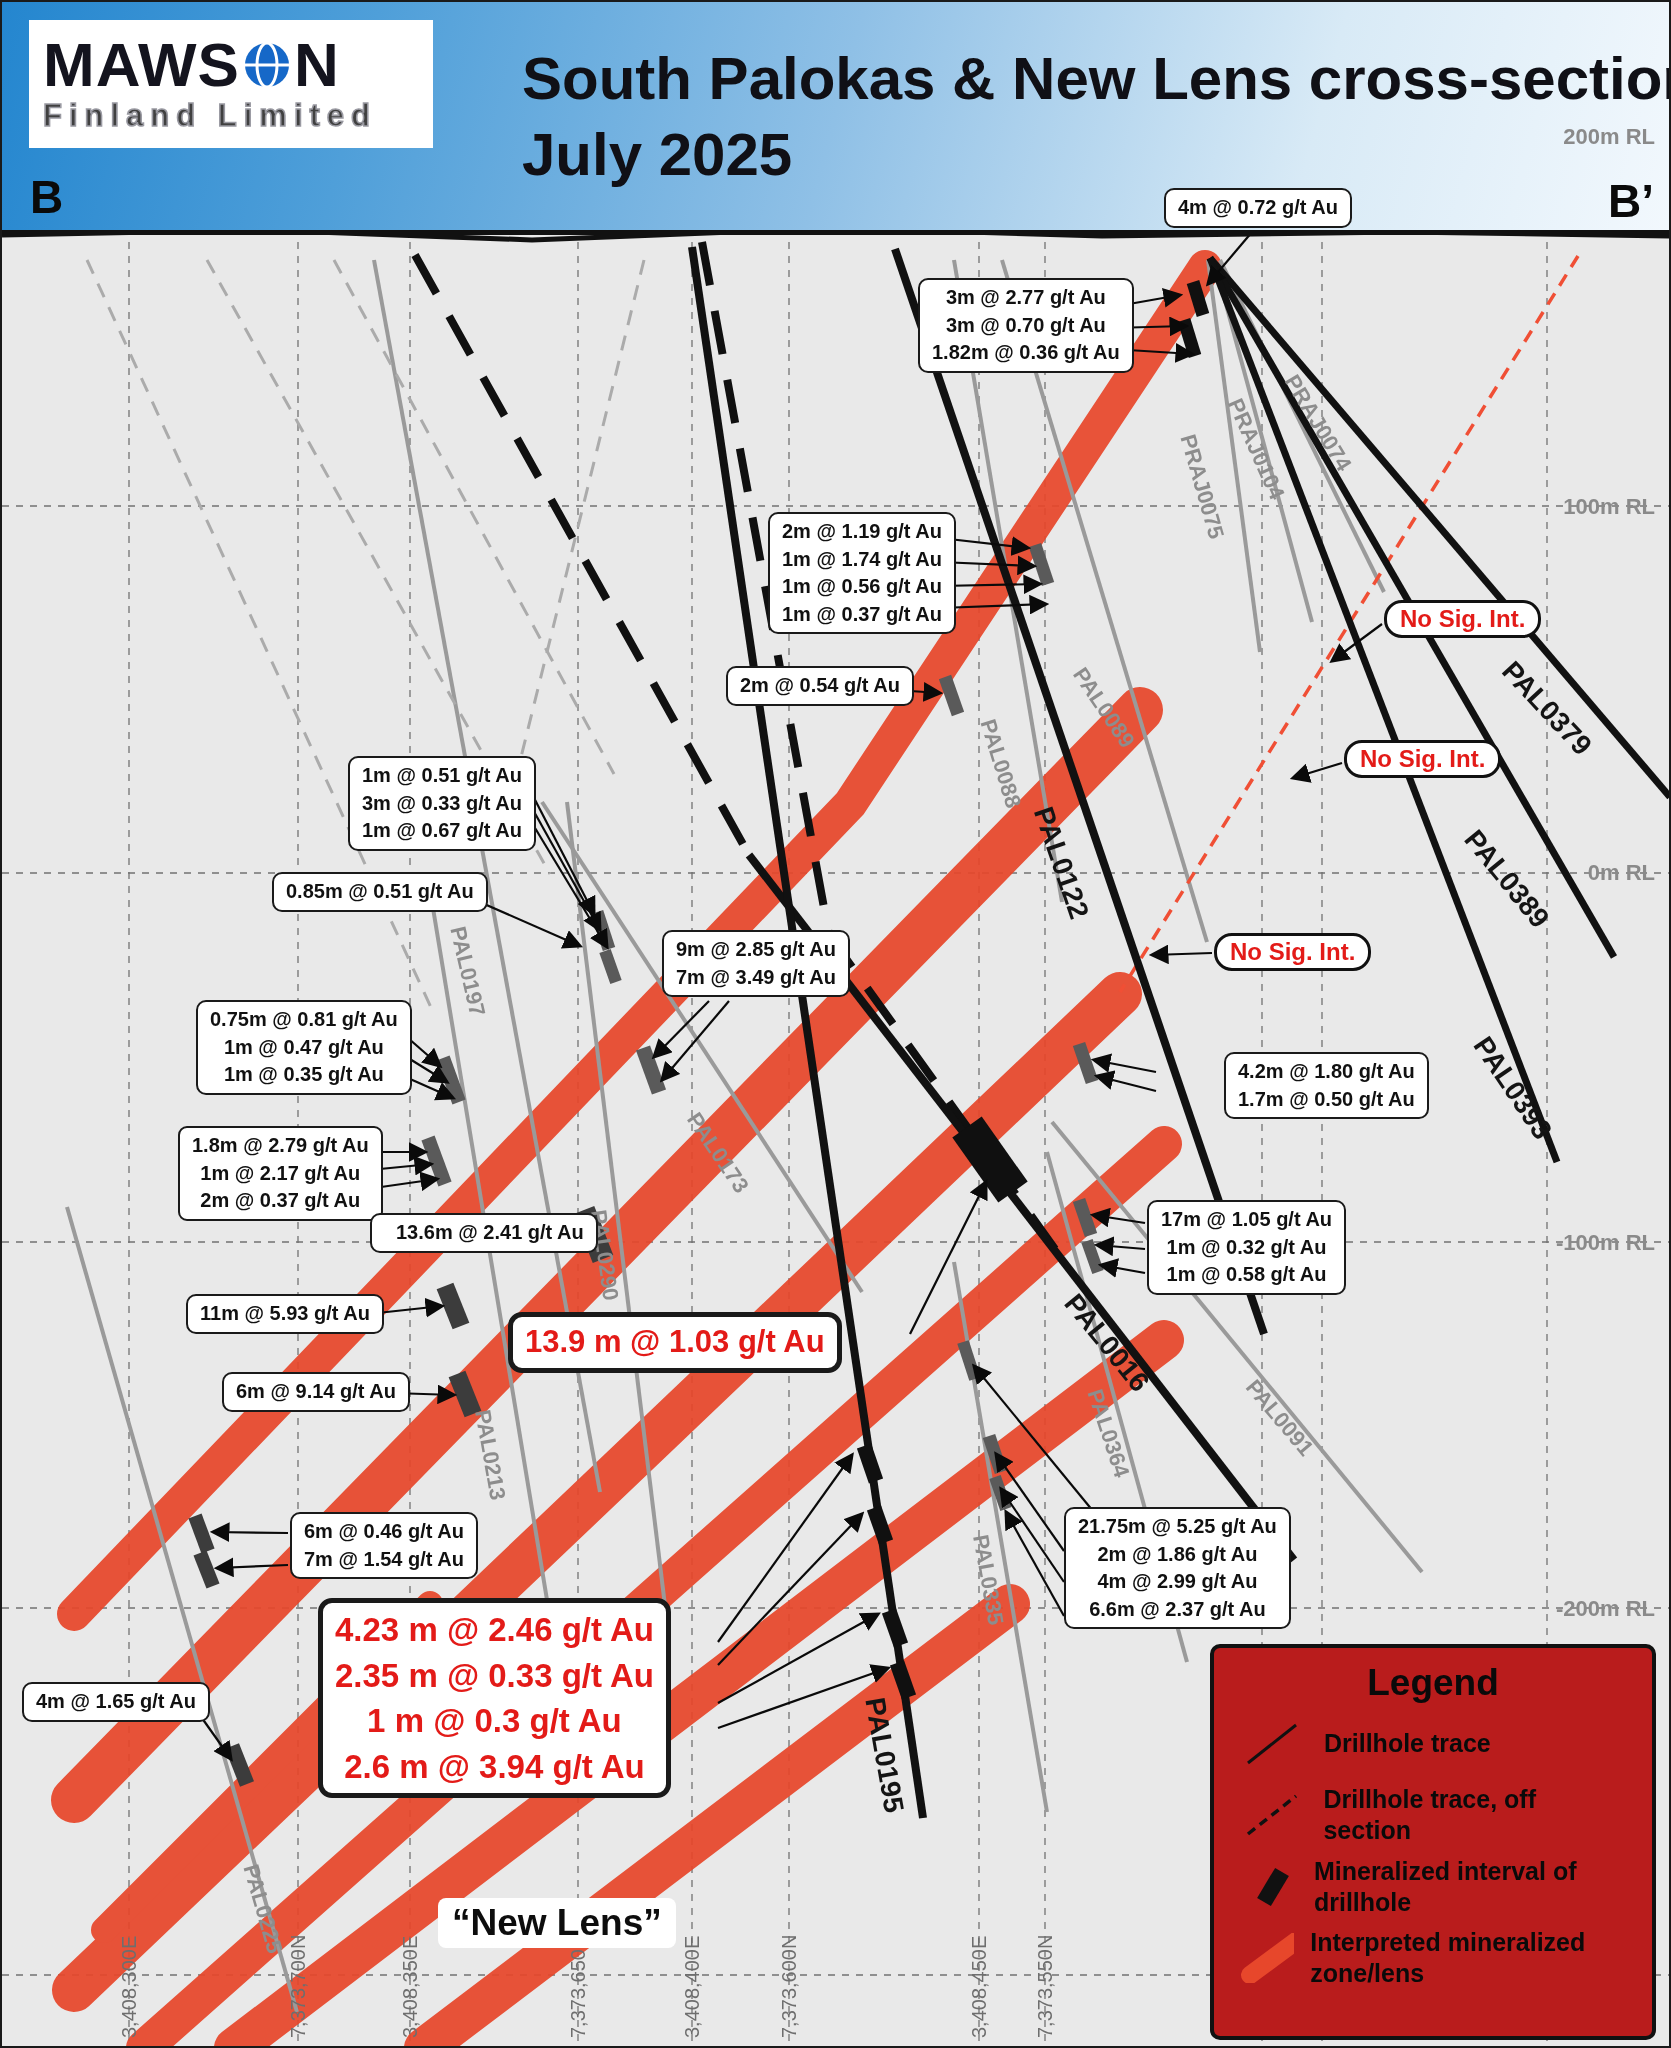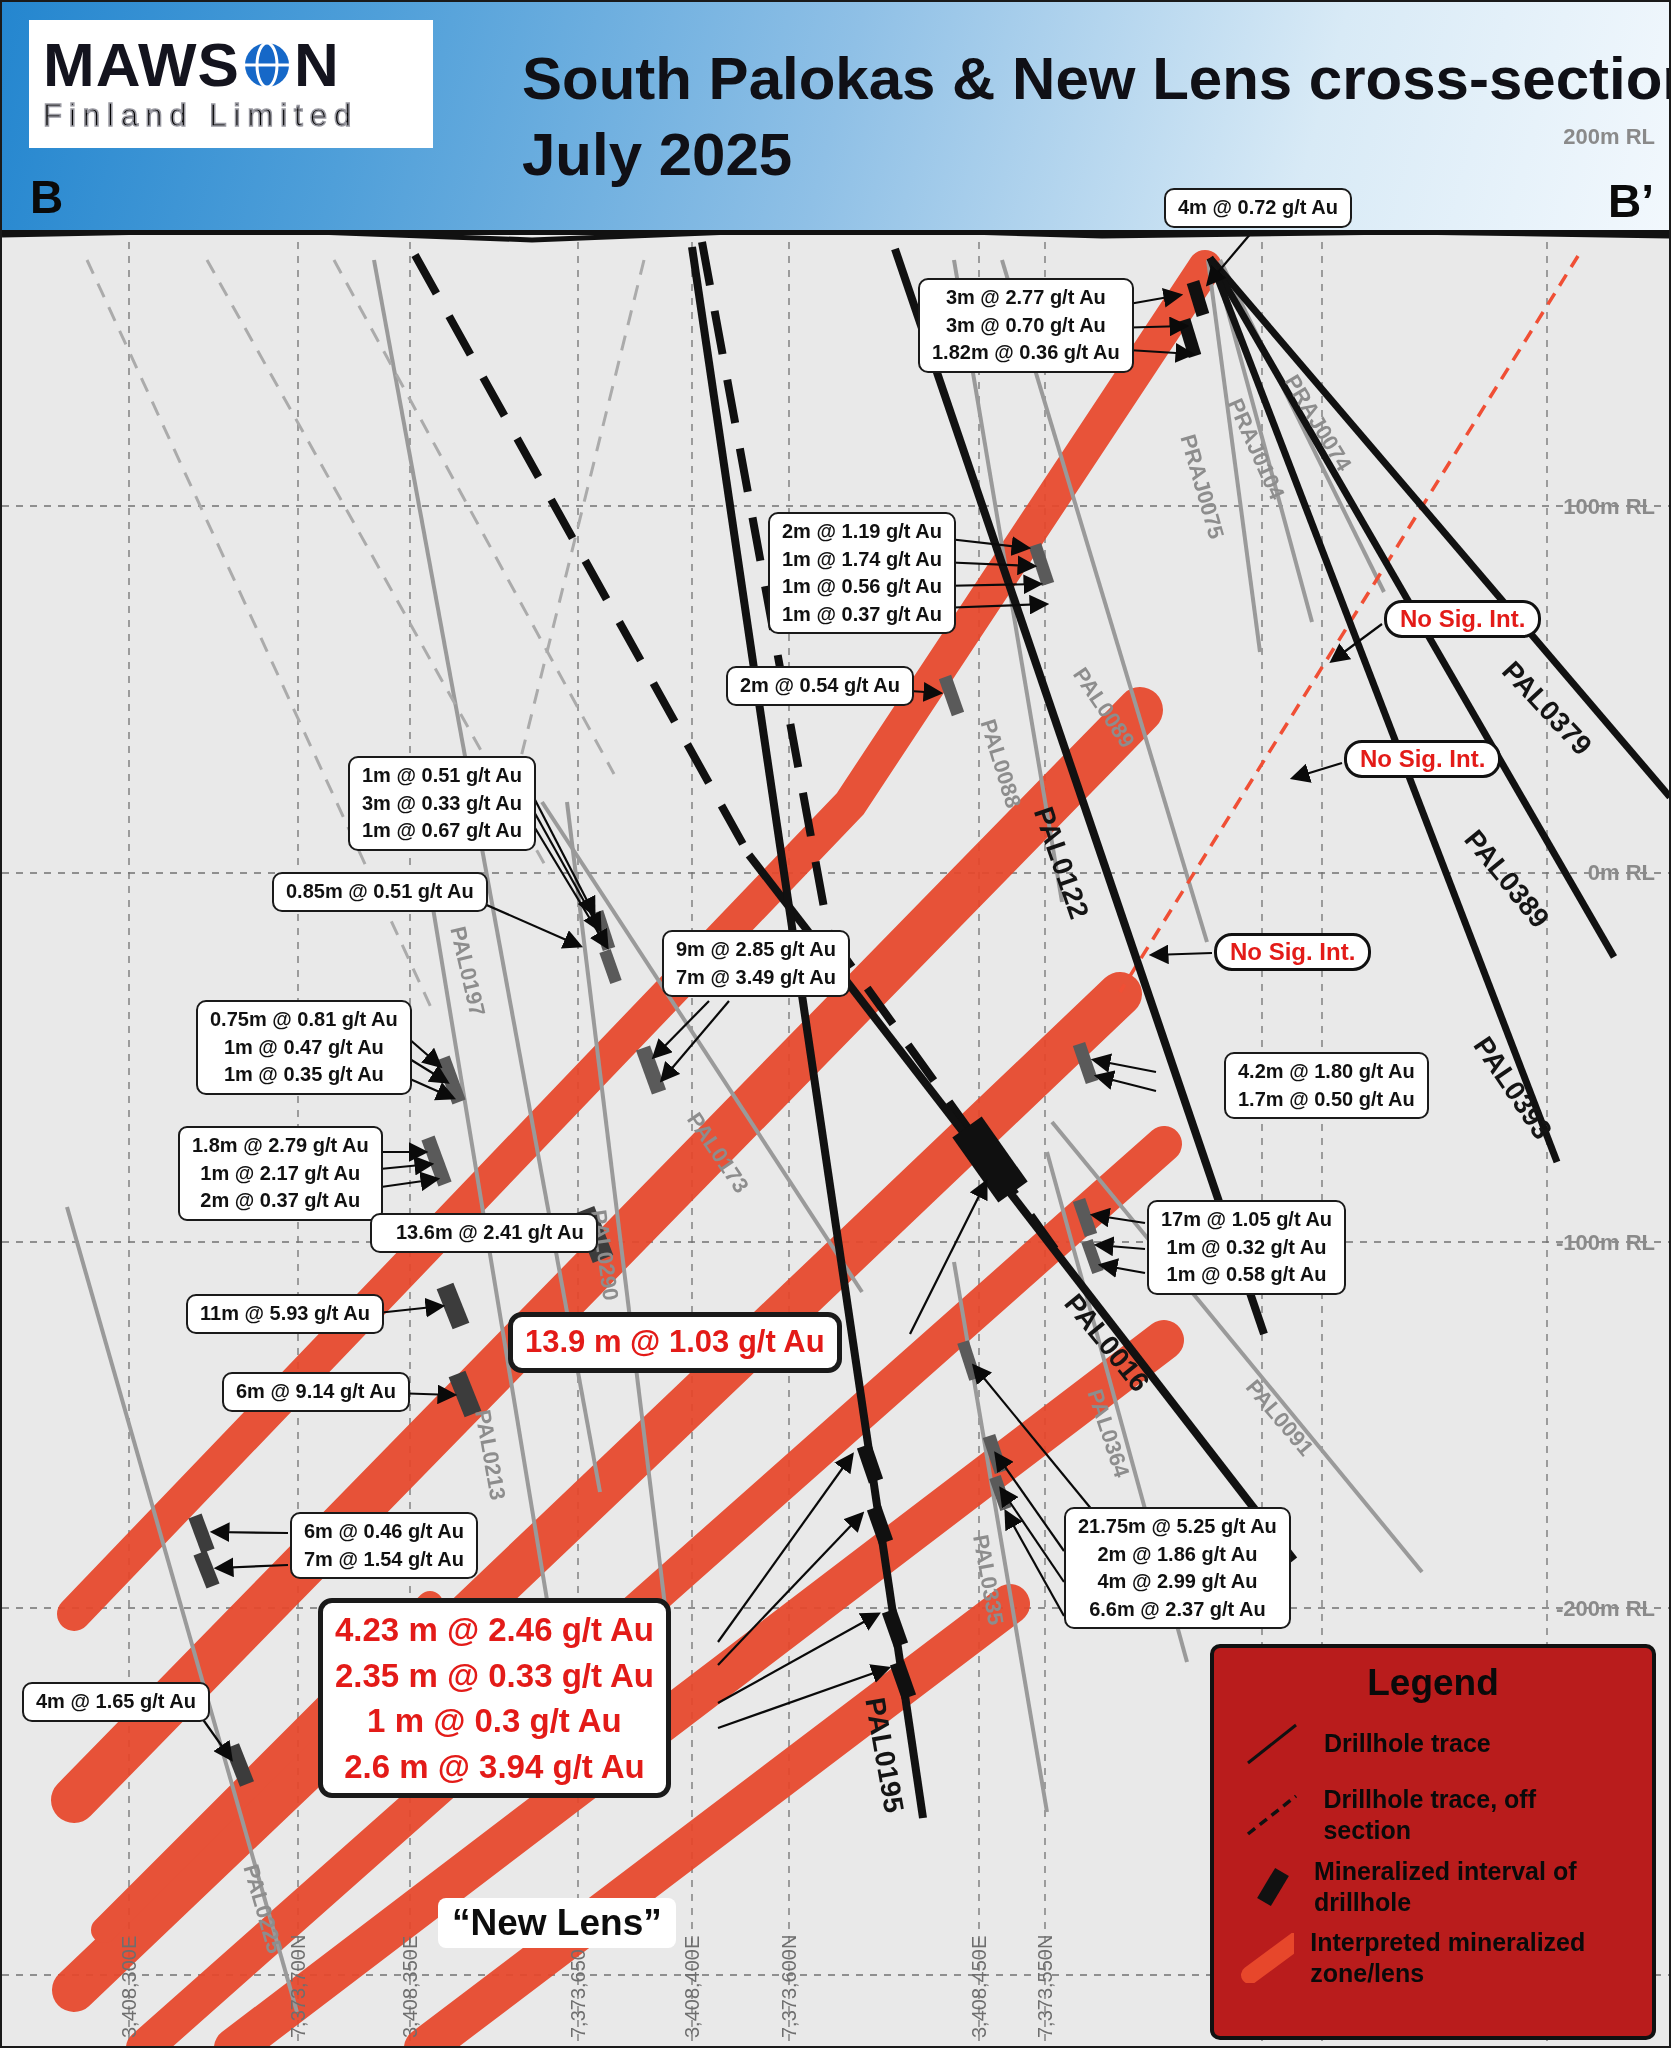--- a/index.html
+++ b/index.html
@@ -6,21 +6,21 @@
   #canvas{position:relative;width:1671px;height:2048px;background:#e9e9e9;overflow:hidden;
           font-family:"Liberation Sans",sans-serif;border:2px solid #1a1a1a;box-sizing:border-box;}
   #geo{position:absolute;left:0;top:0;z-index:1;}
   
   .hdr{position:absolute;left:0;top:0;width:100%;height:233px;z-index:3;
        background:linear-gradient(105deg,#2486cf 0%,#4f9fd9 22%,#8fc0e6 50%,#d8eaf6 78%,#f2f8fd 100%);
        border-bottom:5px solid #111;box-sizing:border-box;}
   .logo{position:absolute;left:27px;top:18px;width:404px;height:128px;background:#fff;
         display:flex;flex-direction:column;justify-content:center;padding-left:14px;box-sizing:border-box;}
   .logo-main{font-size:62px;font-weight:900;color:#14141e;letter-spacing:1px;line-height:1;display:flex;align-items:center;}
-  .logo-sub{font-size:31px;font-weight:400;letter-spacing:7px;color:#000000;
+  .logo-sub{font-size:31px;font-weight:700;letter-spacing:7px;color:#404040;
             -webkit-text-stroke:1.6px #9a9aa2;line-height:1.15;margin-top:2px;}
   .globe{margin:0 2px;}
   .title{position:absolute;left:520px;color:#101016;font-weight:700;font-size:60px;line-height:1.15;white-space:nowrap;}
   .t1{top:42px;} .t2{top:118px;}
   .secmark{position:absolute;font-size:46px;font-weight:700;color:#0a0a0a;z-index:4;}
   
   .rl{position:absolute;right:14px;font-size:22px;font-weight:600;color:#8a8a8a;z-index:4;white-space:nowrap;}
   .bc{position:absolute;bottom:8px;font-size:20px;color:#6e6e6e;transform-origin:left bottom;
       transform:rotate(-90deg);white-space:nowrap;z-index:2;}
   

